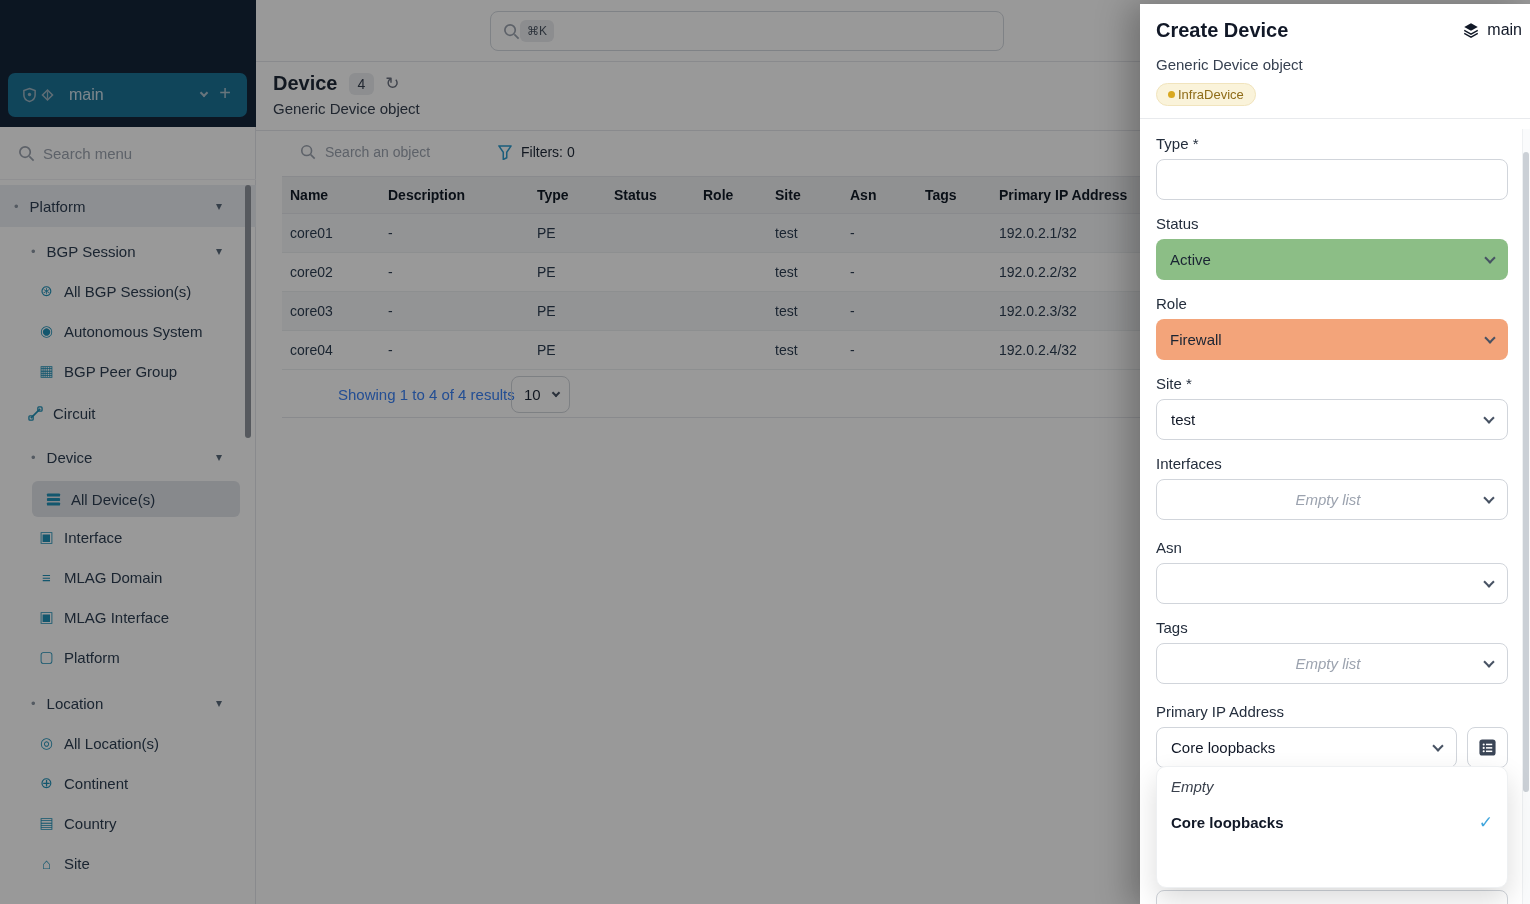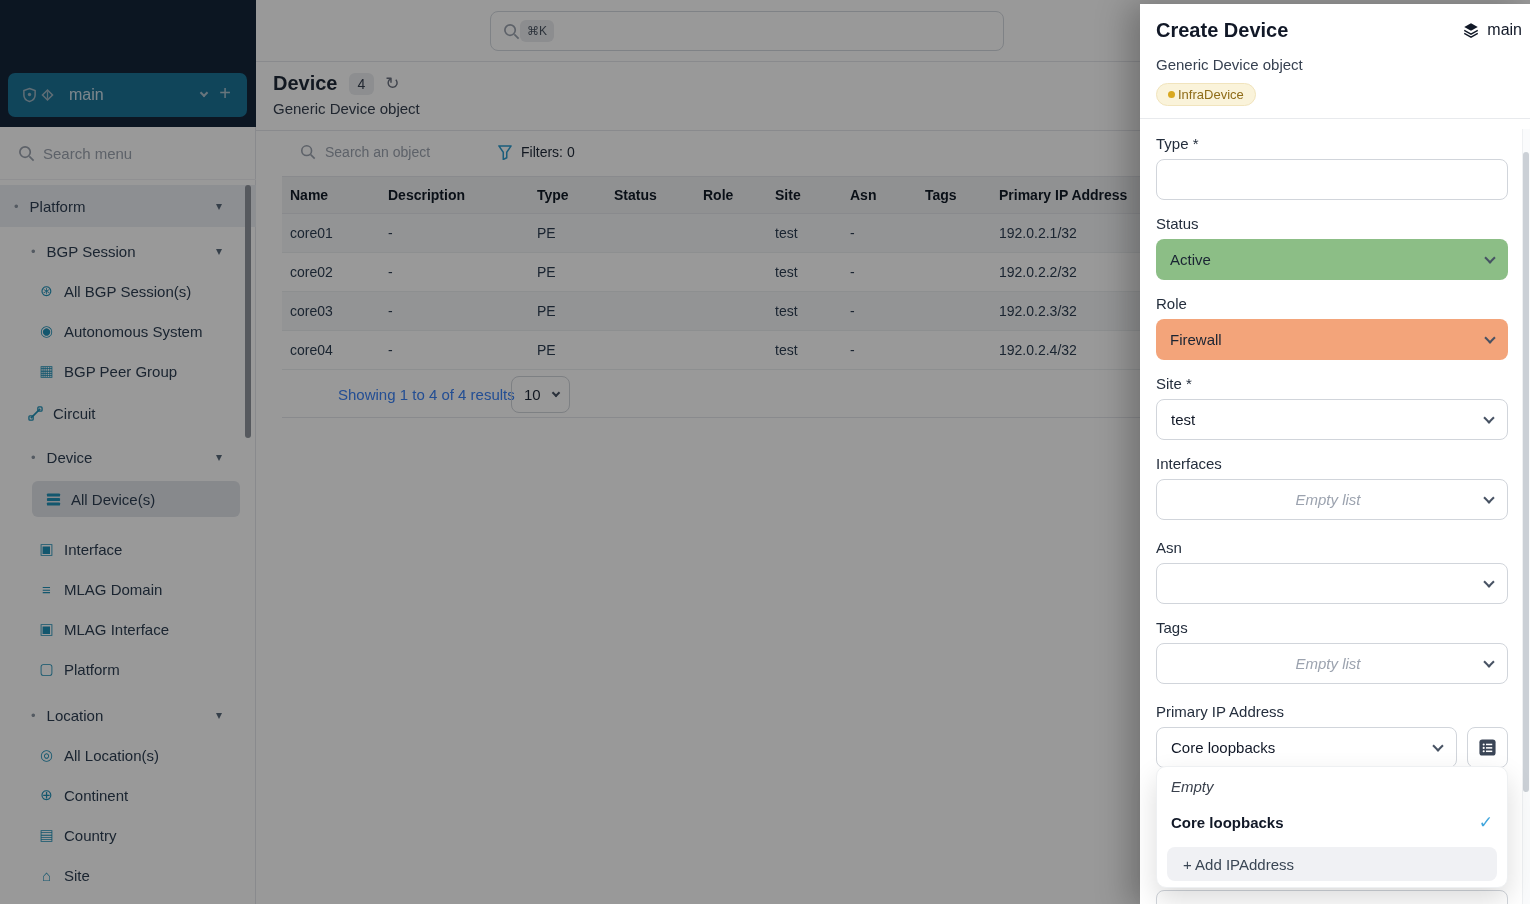--- a/index.html
+++ b/index.html
@@ -29,21 +29,21 @@
 
   #sb-nav { position:absolute; left:0; top:185px; width:256px; bottom:0; overflow:hidden; }
   .nrow { display:flex; align-items:center; height:40px; font-size:15px; color:#2d3e52; cursor:pointer; }
   .nrow .nlabel { margin-left:0; }
   .bullet { color:#8c97a3; font-size:13px; margin-right:11px; }
   .caret { margin-left:auto; margin-right:34px; color:#5b6b7c; font-size:12px; }
   .nico { color:#2191b8; font-size:15px; width:17px; text-align:center; margin-right:9px; display:inline-flex; justify-content:center; }
   .grp0 { height:42px; background:#eceef3; padding-left:14px; }
   .grp1 { padding-left:31px; }
   .lvl2 { padding-left:38px; }
-  .nsel { height:36px; margin:4px 16px 12px 32px; background:#e1e4e9; border-radius:6px; padding-left:13px; }
+  .nsel { height:36px; margin:4px 16px 0 32px; background:#e1e4e9; border-radius:6px; padding-left:13px; }
   .gap2 { margin-top:2px; } .gap4 { margin-top:4px; } .gap6 { margin-top:6px; }
   #sb-scrollthumb { position:absolute; right:4px; top:185px; width:6px; height:253px; background:#8f959d; border-radius:3px; }
 
   
   #main { position:absolute; left:256px; top:0; width:1274px; height:904px; background:#fff; }
   #topbar { position:absolute; left:0; top:0; right:0; height:62px; border-bottom:1px solid #e5e7eb; background:#fff; }
   #global-search { position:absolute; left:234px; top:11px; width:514px; height:40px; border:1px solid #d4d9df; border-radius:8px; display:flex; align-items:center; padding:0 8px 0 12px; }
   #global-search input { border:0; outline:none; flex:1; font-size:15px; color:#4b5563; margin-left:9px; font-family:inherit; background:transparent; }
   #global-search input::placeholder { color:#9ca3af; }
   #kbd-shortcut { background:#e9ebee; border-radius:6px; font-size:12px; color:#4b5563; padding:4px 7px; }
@@ -432,21 +432,20 @@
         </div>
       </div>
     </div>
 
     <div id="dropdown">
       <div id="dd-empty">Empty</div>
       <div id="dd-core">
         <span class="lbl">Core loopbacks</span>
         <span class="ck">✓</span>
       </div>
-      <div id="dd-add">+ Add IPAddress</div>
     </div>
 
     <div id="d-bottom-select">
       <span class="chev"></span>
     </div>
 
     <div id="d-scrolltrack"></div>
     <div id="d-scrollthumb"></div>
   </div>
 

